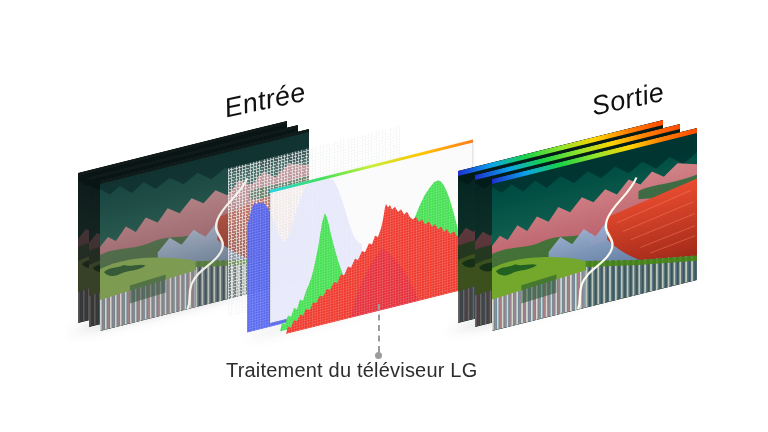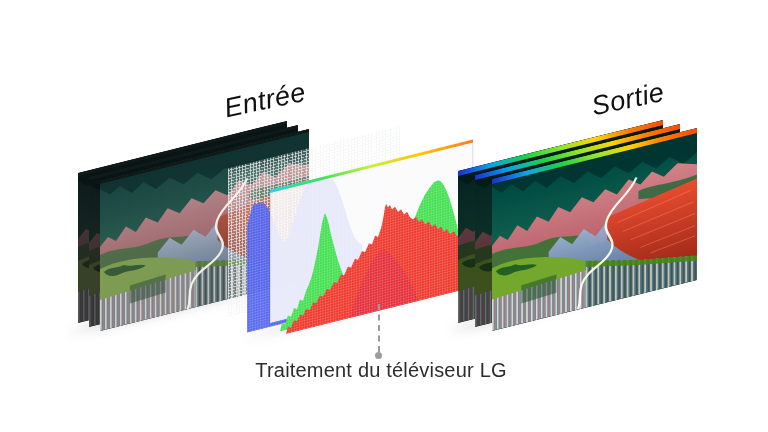--- a/index.html
+++ b/index.html
@@ -67,21 +67,21 @@
 
   
   .pointer-line{position:absolute;left:378px;top:304px;height:48px;width:0;
      border-left:2px dashed var(--pointer_gray,#9b9b9b);z-index:4;}
   .pointer-dot{position:absolute;left:375px;top:352px;width:7px;height:7px;border-radius:50%;
      background:var(--pointer_gray,#9b9b9b);z-index:4;}
   .label{position:absolute;z-index:5;color:var(--label_text,#101010);
      font-size:27px;font-style:italic;letter-spacing:.5px;text-align:center;width:130px;}
   .label-entree{left:200px;top:85px;transform:rotate(-12deg);}
   .label-sortie{left:563px;top:84px;transform:rotate(-12deg);}
-  .caption{position:absolute;left:226px;top:359px;width:310px;text-align:center;z-index:5;
+  .caption{position:absolute;left:226px;top:359px;width:310px;z-index:5;
      color:var(--caption_text,#2d2d2d);font-size:20px;letter-spacing:.2px;}
 </style>
 </head>
 <body>
 
 <div class="stage">
 
   <svg width="0" height="0" style="position:absolute" aria-hidden="true">
     <defs>
       <linearGradient id="gTeal" x1="0" y1="0" x2="0" y2="1">

